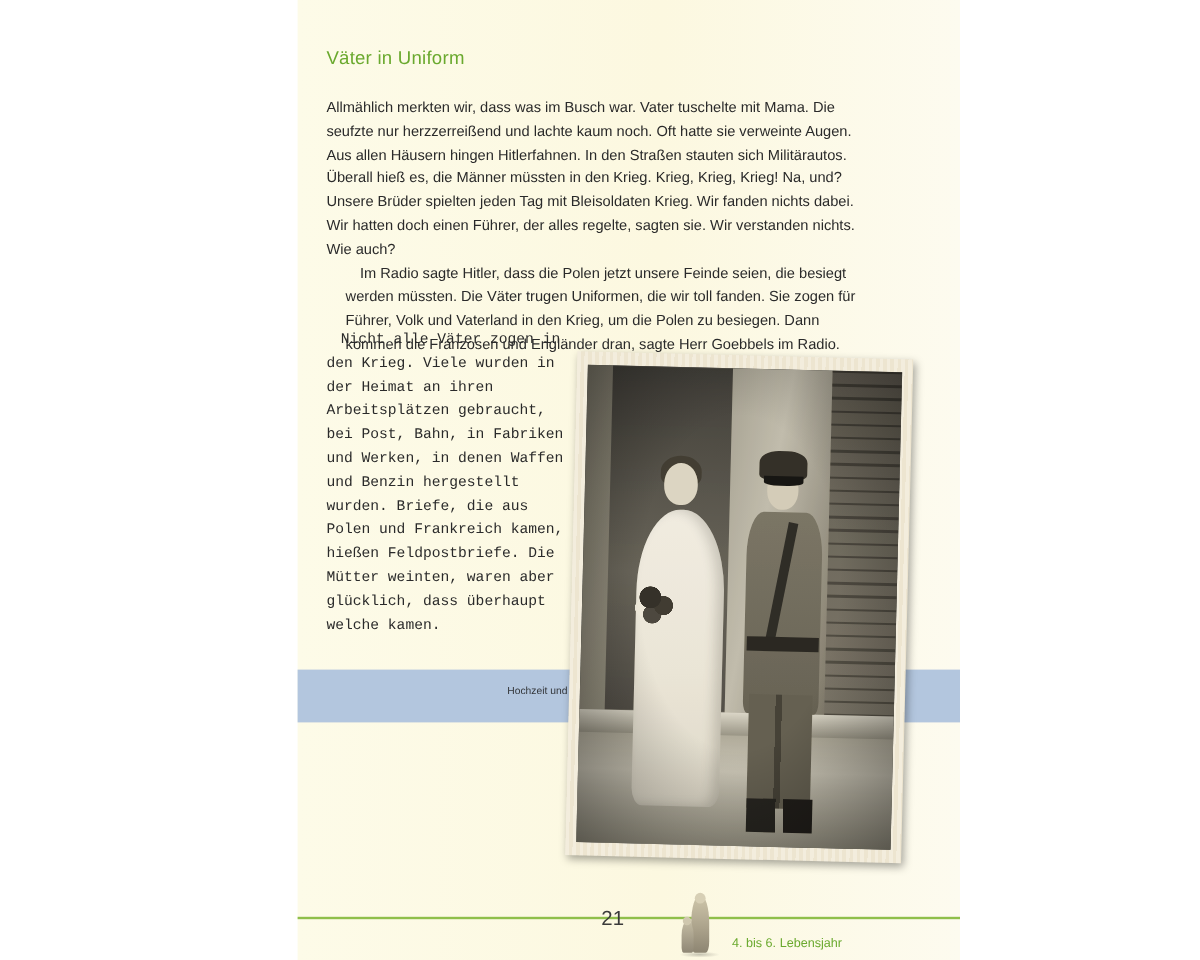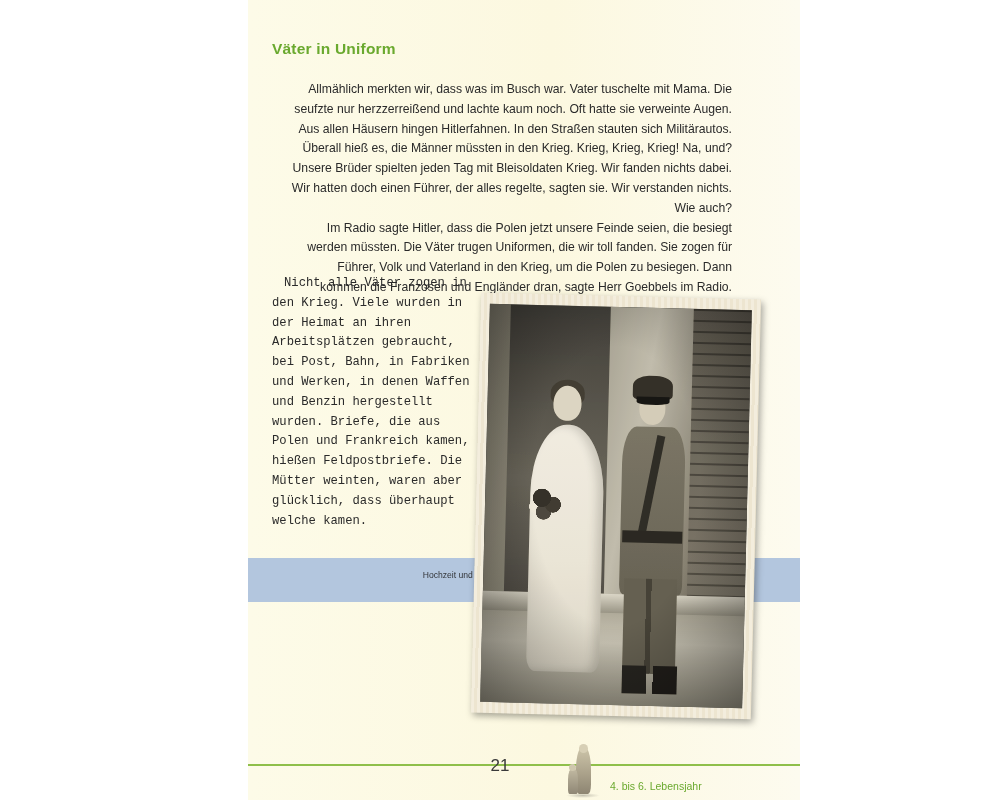--- a/index.html
+++ b/index.html
@@ -21,33 +21,33 @@
     height: 800px;
     background: linear-gradient(to right, #fdfbe8 0%, #fcf8e0 55%, #fdfbef 100%);
     overflow: hidden;
   }
   .heading {
     position: absolute;
     left: 24px;
     top: 40px;
     font-size: 15.5px;
     color: #6aa92e;
-    font-weight: bold;
+    font-weight: normal;
     letter-spacing: 0.2px;
     text-align: right;
   }
   .body-text {
     position: absolute;
     left: 24px;
     top: 80px;
     width: 460px;
     font-size: 12.2px;
     line-height: 19.8px;
     color: #2a2a2a;
-    text-align: right;
+    text-align: left;
   }
   .body-text p {
     margin: 0;
   }
   .body-text p.indent {
     text-indent: 12px;
     margin-left: 16px;
   }
   .narrow {
     position: absolute;
@@ -281,21 +281,21 @@
     top: 764px;
     width: 596px;
     height: 2px;
     background: #8fbf4a;
   }
   .page-number {
     position: absolute;
     left: 232px;
     top: 756px;
     width: 40px;
-    text-align: center;
+    text-align: right;
     font-size: 17px;
     color: #3a3a3a;
   }
   .footer-label {
     position: absolute;
     left: 362px;
     top: 768px;
     font-size: 10.5px;
     color: #6aa92e;
     margin-top: 12px;

